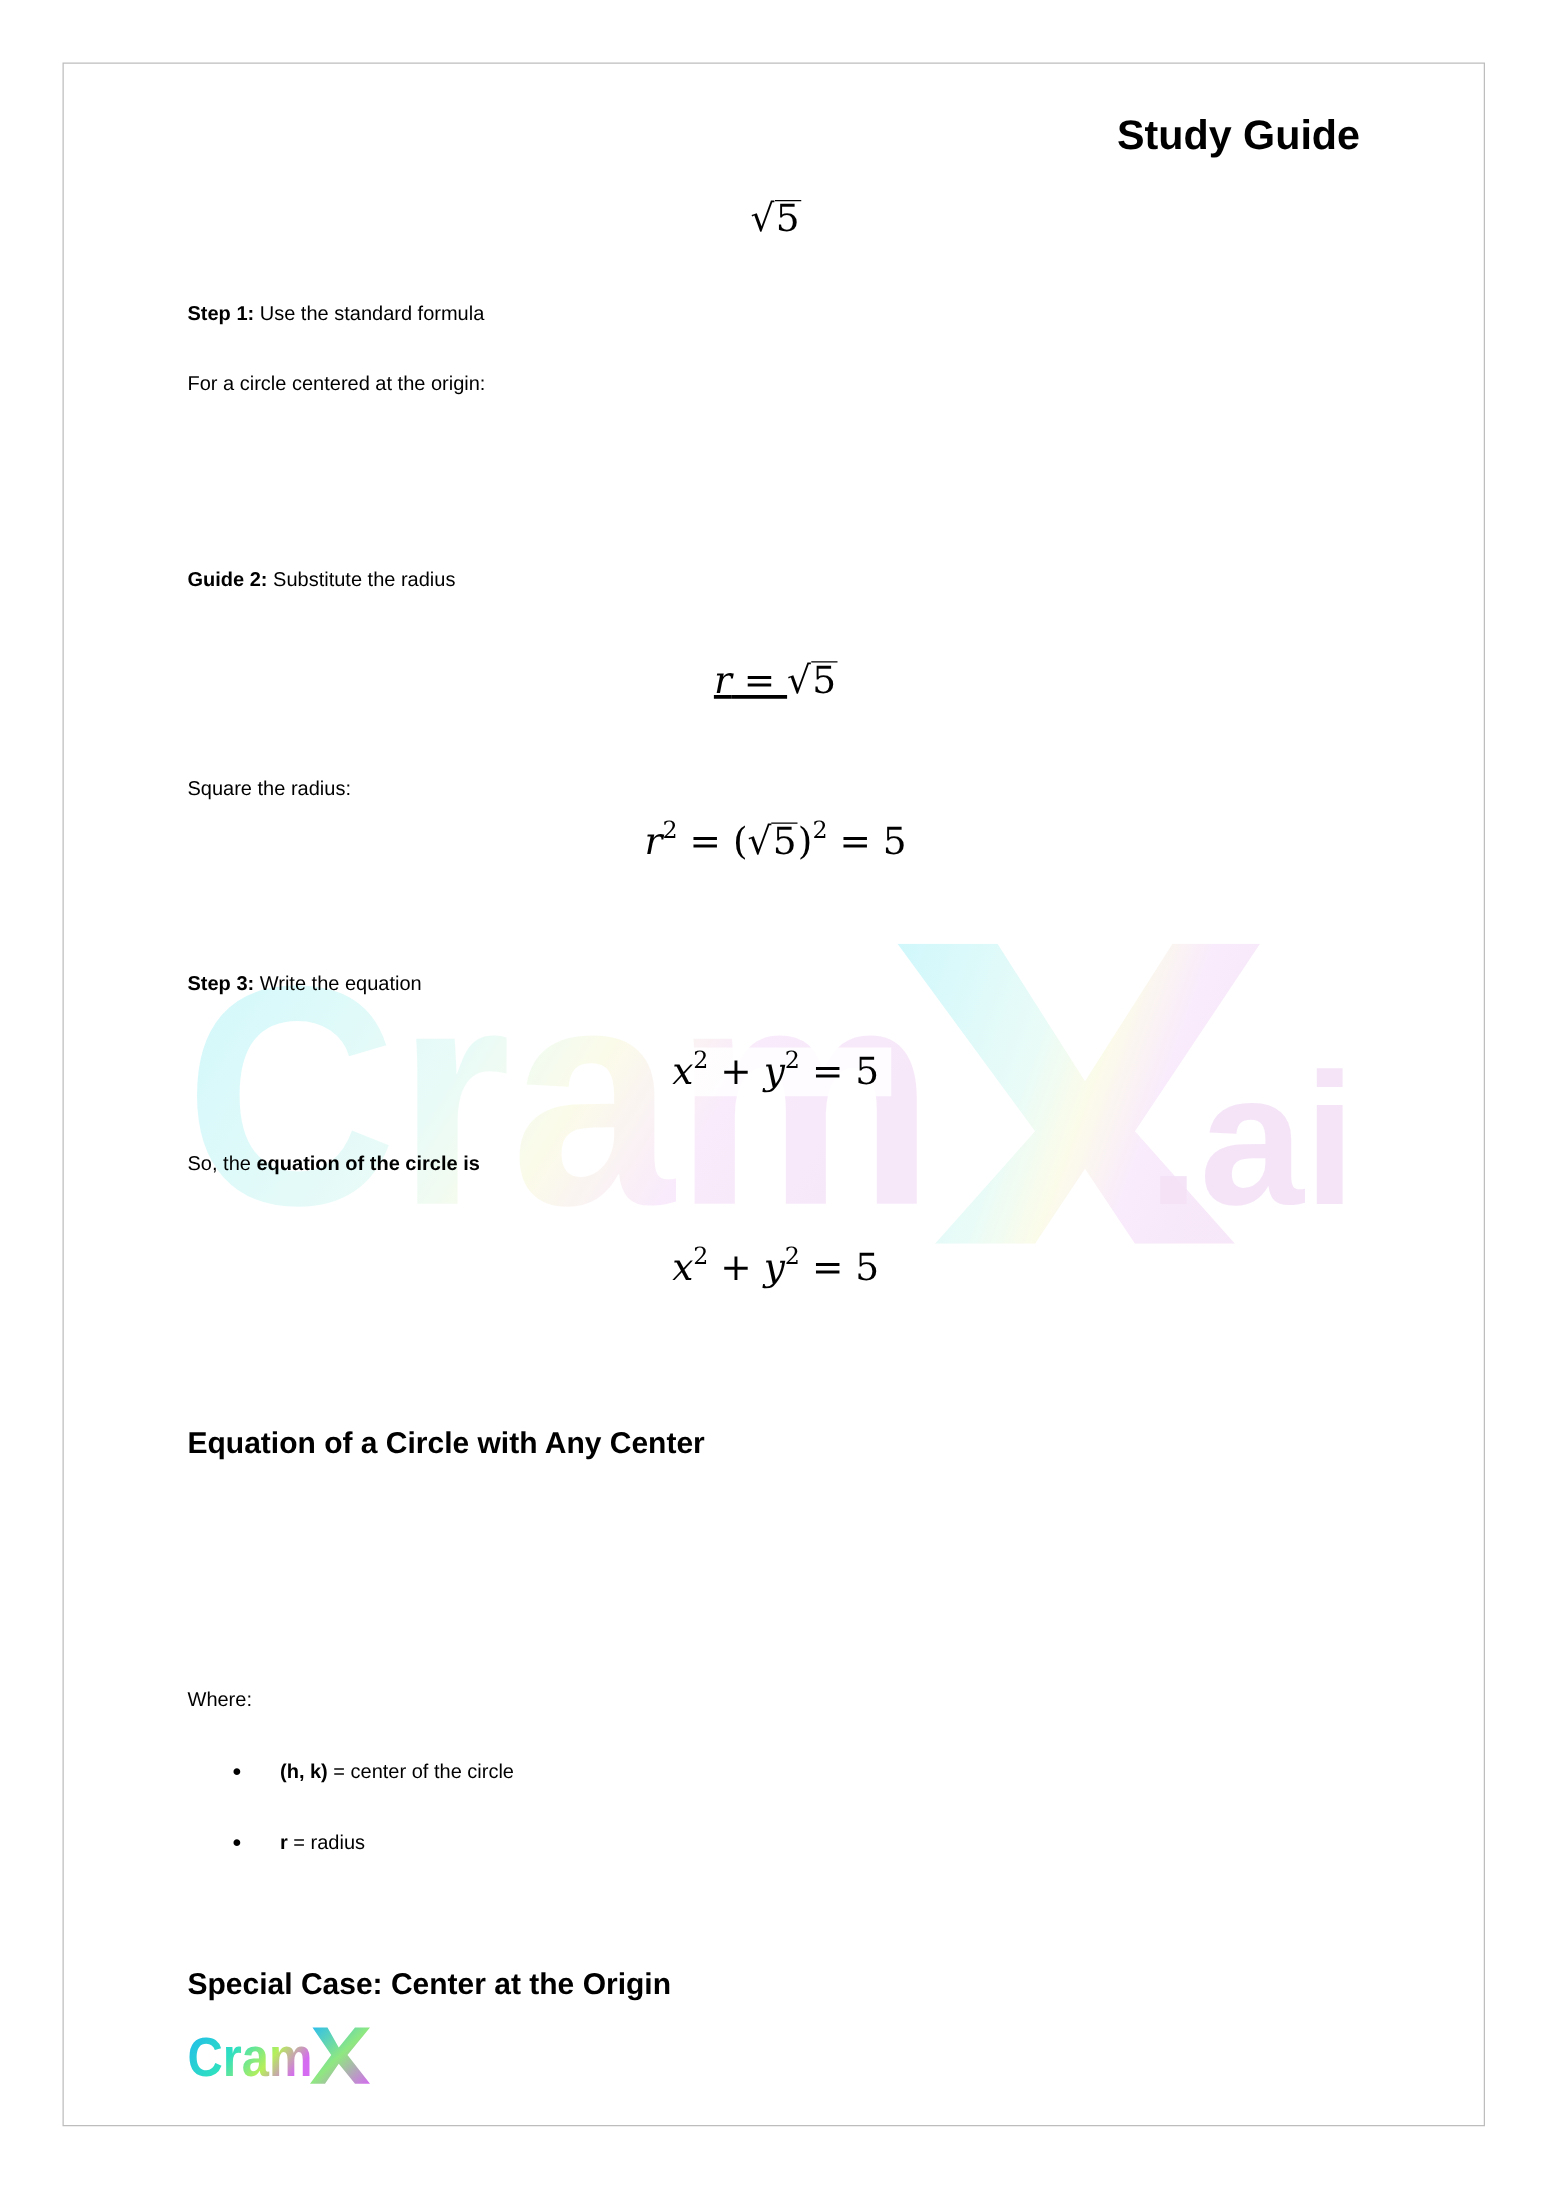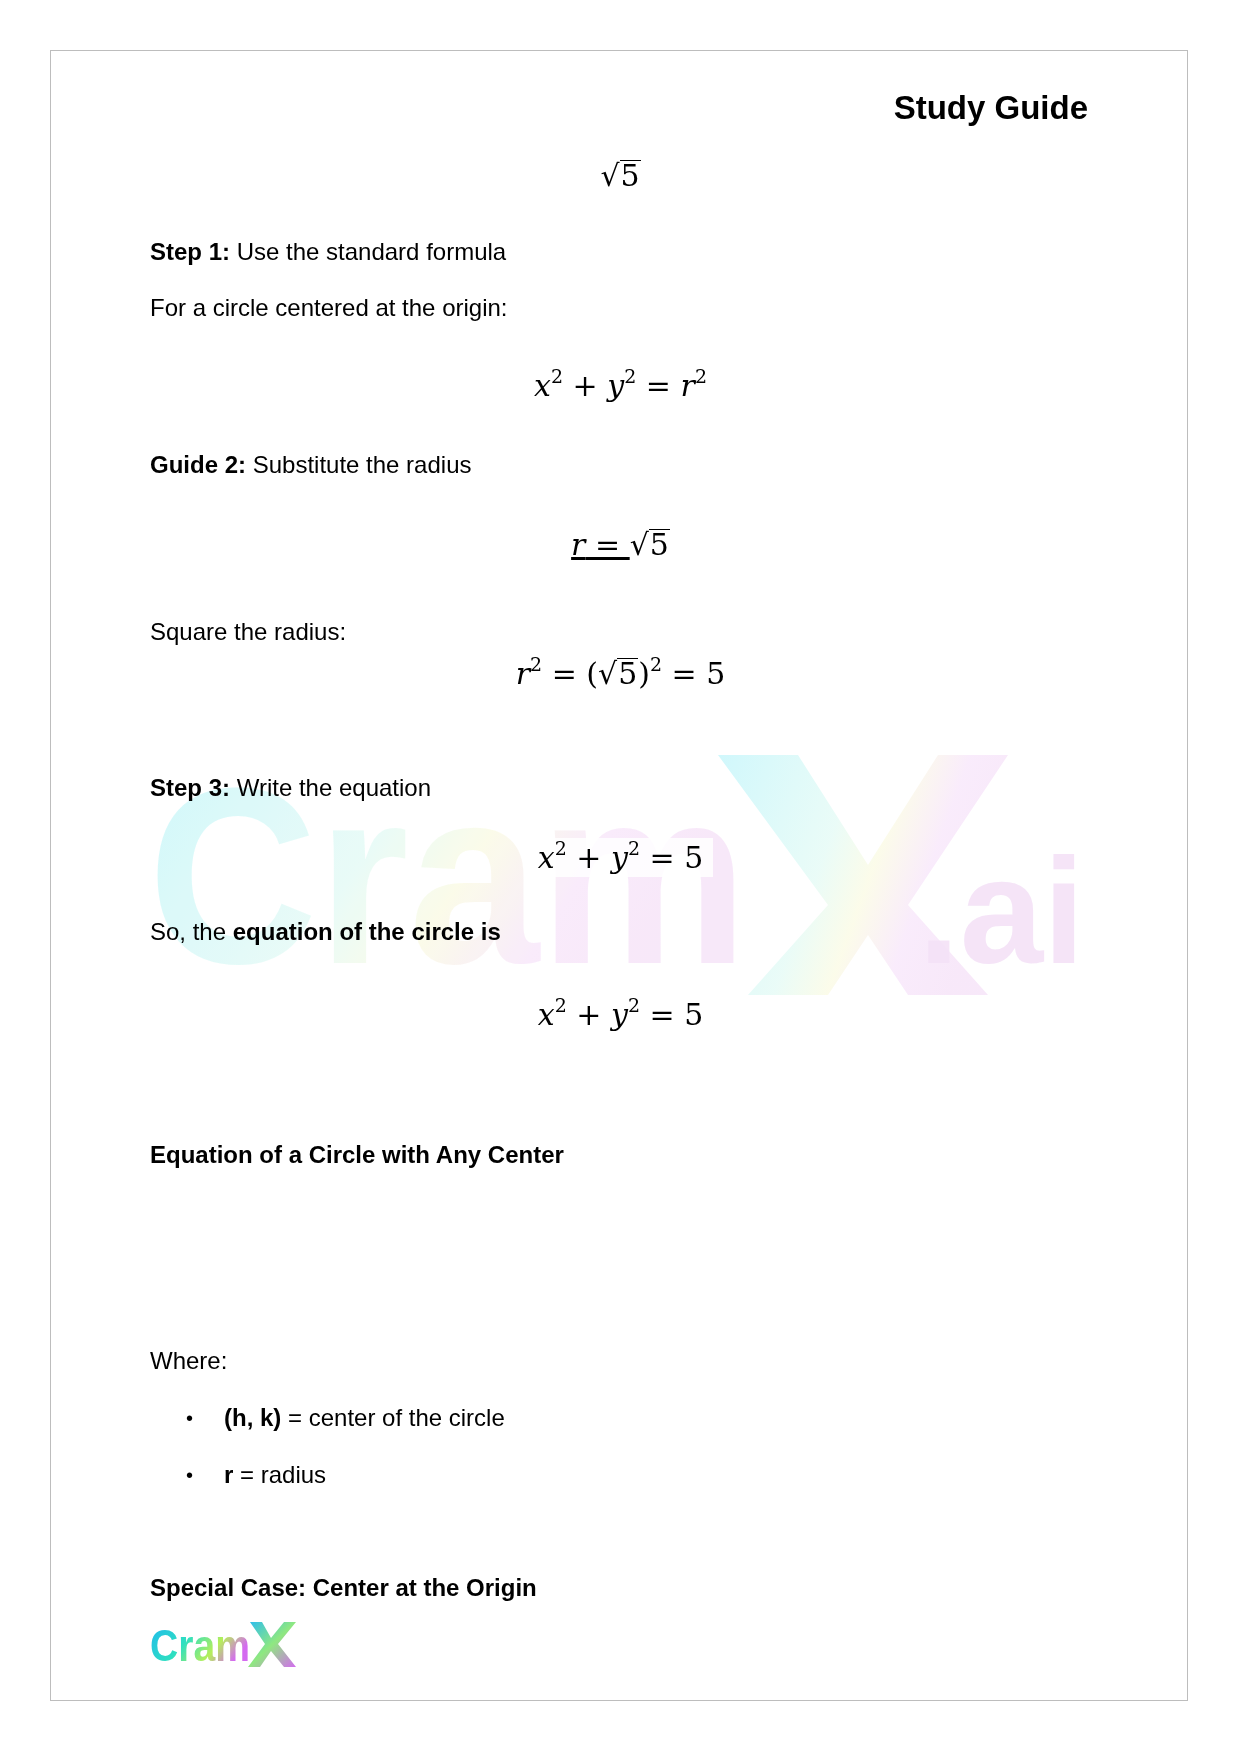--- a/index.html
+++ b/index.html
@@ -1,21 +1,21 @@
 <!DOCTYPE html>
 <html><head>
   <meta charset="utf-8">
   <style>
     html, body { margin: 0; padding: 0; background: #ffffff; }
     body { width: 1241px; height: 1754px; position: relative; overflow: hidden;
            font-family: "Liberation Sans", sans-serif; color: #000; }
     .page { position: absolute; left: 50px; top: 50px; width: 1138px; height: 1651px;
             border: 1.5px solid #bdbdbd; box-sizing: border-box; }
     .abs { position: absolute; white-space: nowrap; }
-    .txt { font-size: 24px; line-height: 24px; }
+    .txt { font-size: 16px; line-height: 24px; }
     .title { font-size: 33px; font-weight: bold; line-height: 38px; }
     .heading { font-size: 24px; font-weight: bold; line-height: 24px; }
     b { font-weight: bold; }
     .math { font-family: "DejaVu Serif", "Liberation Serif", serif; font-size: 30px; line-height: 36px;
             left: 0; width: 1241px; text-align: center; }
     .math i { font-style: italic; }
     .math sup { font-size: 19px; vertical-align: 13px; line-height: 0; font-style: normal; }
     .sqrt { display: inline-block; position: relative; }
     .sqrt .rad { font-style: normal; }
     .sqrt .over { border-top: 1.6px solid #000; padding: 0 1px; display: inline-block; line-height: 30px; }
@@ -51,23 +51,20 @@
   <div class="abs math" style="top:158px;">
     <span class="sqrt"><span class="rad">√</span><span class="over">5</span></span>
   </div>
 
   <div class="abs txt" style="left:150px; top:240px;">
     <b>Step 1:</b><span> Use the standard formula</span>
   </div>
 
   <div class="abs txt" style="left:150px; top:296px;">For a circle centered at the origin:</div>
 
-  <div class="abs math" style="top:368px;">
-    <i>x</i><sup>2</sup> + <i>y</i><sup>2</sup> = <i>r</i><sup>2</sup>
-  </div>
 
   <div class="abs txt" style="left:150px; top:453px;">
     <b>Guide 2:</b><span> Substitute the radius</span>
   </div>
 
   <div class="abs math" style="top:527px;text-decoration:underline;">
     <i>r</i><span> = </span><span class="sqrt"><span class="rad">√</span><span class="over">5</span></span>
   </div>
 
   <div class="abs txt" style="left:150px; top:620px;">Square the radius:</div>

